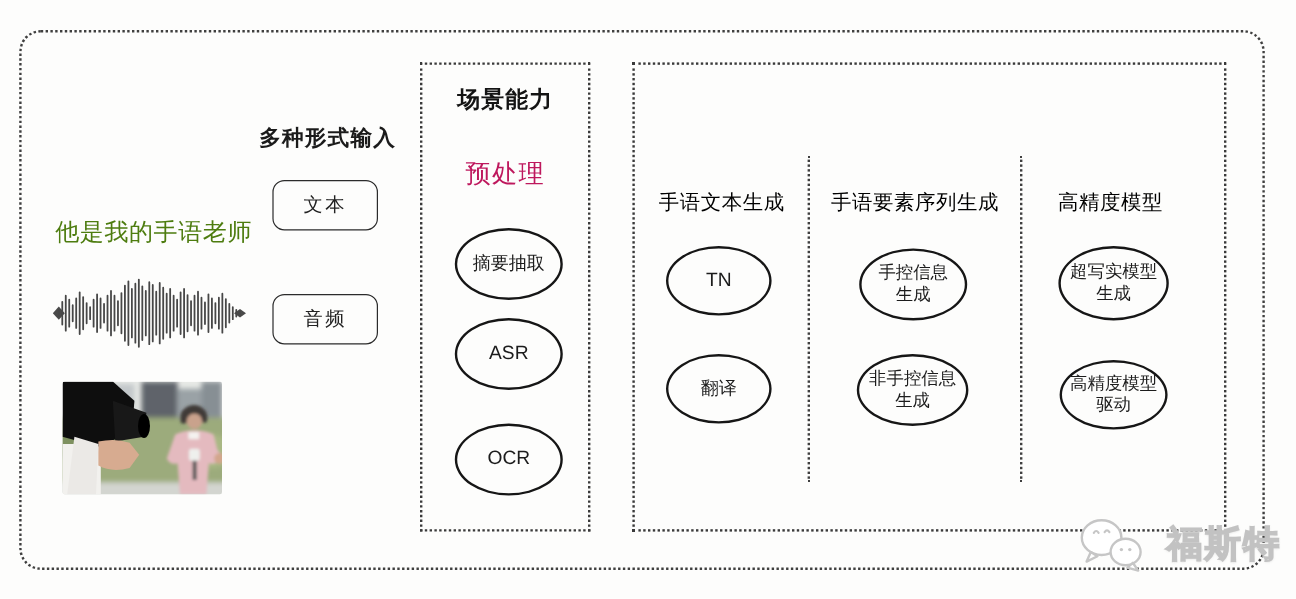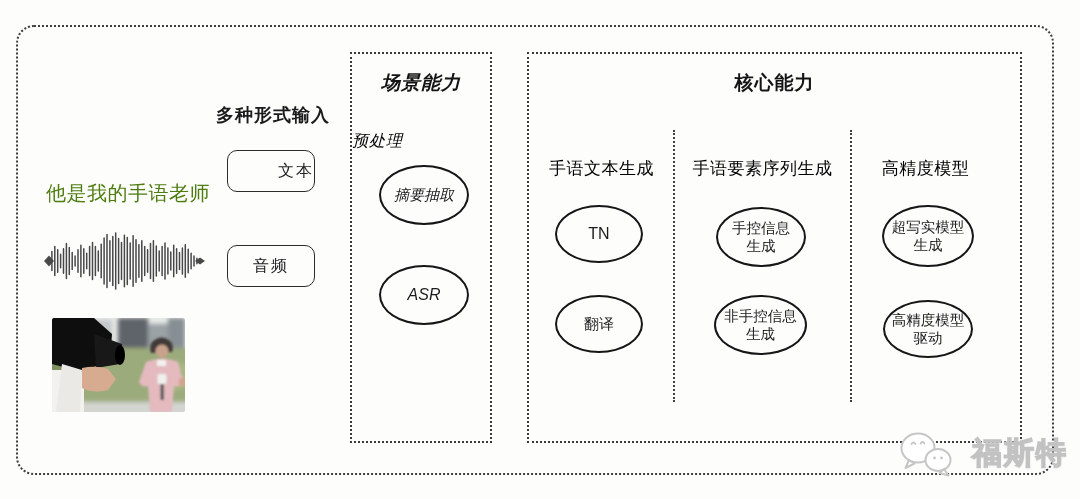--- a/index.html
+++ b/index.html
@@ -17,30 +17,30 @@
   .input-label{left:208px;top:103px;width:130px;text-align:center;
     font-size:18px;font-weight:700;color:#1b1b1b;letter-spacing:1px;}
   .sample-text{left:46px;top:156px;width:170px;font-size:20px;color:#4d7c0f;
     letter-spacing:0.5px;white-space:nowrap;margin-top:24px;}
   .io-box{
     left:227px;width:88px;height:42px;box-sizing:border-box;
     border:1.8px solid #2b2b2b;border-radius:10px;background:transparent;
     display:flex;align-items:center;justify-content:center;
     font-size:16px;color:#222;letter-spacing:2px;font-weight:500;
   }
-  .io-text{top:150px;justify-content:flex-end;} .io-audio{top:245px;} .io-video{top:343px;}
+  .io-text{top:150px;} .io-audio{top:245px;} .io-video{top:343px;}
   .waveform{left:44px;top:229px;}
   .photo{left:52px;top:318px;width:133px;height:94px;overflow:hidden;border-radius:2px;}
   
   .cap-box{border:2px dotted #3a3a3a;box-sizing:border-box;background:transparent;}
-  .scene-box{left:350px;top:52px;width:142px;height:391px;font-style:italic;}
+  .scene-box{left:350px;top:52px;width:142px;height:391px;}
   .core-box{left:527px;top:52px;width:495px;height:391px;}
   .cap-title{left:0;top:16px;width:100%;text-align:center;
     font-size:19px;font-weight:700;color:#141414;letter-spacing:1px;}
-  .scene-sub{left:0;top:77px;width:100%;text-align:left;font-size:16px;color:#000000;letter-spacing:1px;}
+  .scene-sub{left:0;top:77px;width:100%;text-align:center;font-size:21px;color:#be185d;letter-spacing:1px;}
   .node{
     box-sizing:border-box;border:2.5px solid #161616;border-radius:50%;
     display:flex;align-items:center;justify-content:center;text-align:center;
     font-size:16px;font-weight:500;color:#1c1c1c;background:#fdfdfc;
     white-space:pre-line;line-height:1.25;
   }
   .node.small{font-size:14.5px;text-align:center;}
   .col-header{top:103px;text-align:center;font-size:17px;font-weight:500;color:#000000;letter-spacing:0.5px;}
   .v-divider{top:76px;height:272px;width:0;border-left:2px dotted #3f3f3f;}
   
@@ -111,26 +111,26 @@
   <div class="abs io-box io-text">
     <span>文本</span>
   </div>
   <div class="abs io-box io-audio">
     <span>音频</span>
   </div>
 
   <div class="abs cap-box scene-box">
     <div class="abs cap-title">场景能力</div>
     <div class="abs scene-sub">预处理</div>
-    <div class="abs node" style="left:27px;top:111px;width:90px;height:60px;font-size:15px;">摘要抽取</div>
+    <div class="abs node" style="left:27px;top:136px;width:90px;height:60px;font-size:15px;">摘要抽取</div>
     <div class="abs node" style="left:27px;top:211px;width:90px;height:60px;">ASR</div>
+    <div class="abs node" style="left:27px;top:299px;width:90px;height:60px;">OCR</div>
   </div>
 
   <div class="abs cap-box core-box">
-    <div class="abs cap-title">核心能力</div>
 
     <div class="abs v-divider" style="left:144px;"></div>
     <div class="abs v-divider" style="left:321px;"></div>
 
     <div class="abs col-header" style="left:0;width:145px;">手语文本生成</div>
     <div class="abs col-header" style="left:145px;width:177px;">手语要素序列生成</div>
     <div class="abs col-header" style="left:316px;width:161px;">高精度模型</div>
 
     <div class="abs node" style="left:26px;top:241px;width:88px;height:58px;font-size:15px;">翻译</div>
     <div class="abs node" style="left:26px;top:151px;width:88px;height:58px;">TN</div>

